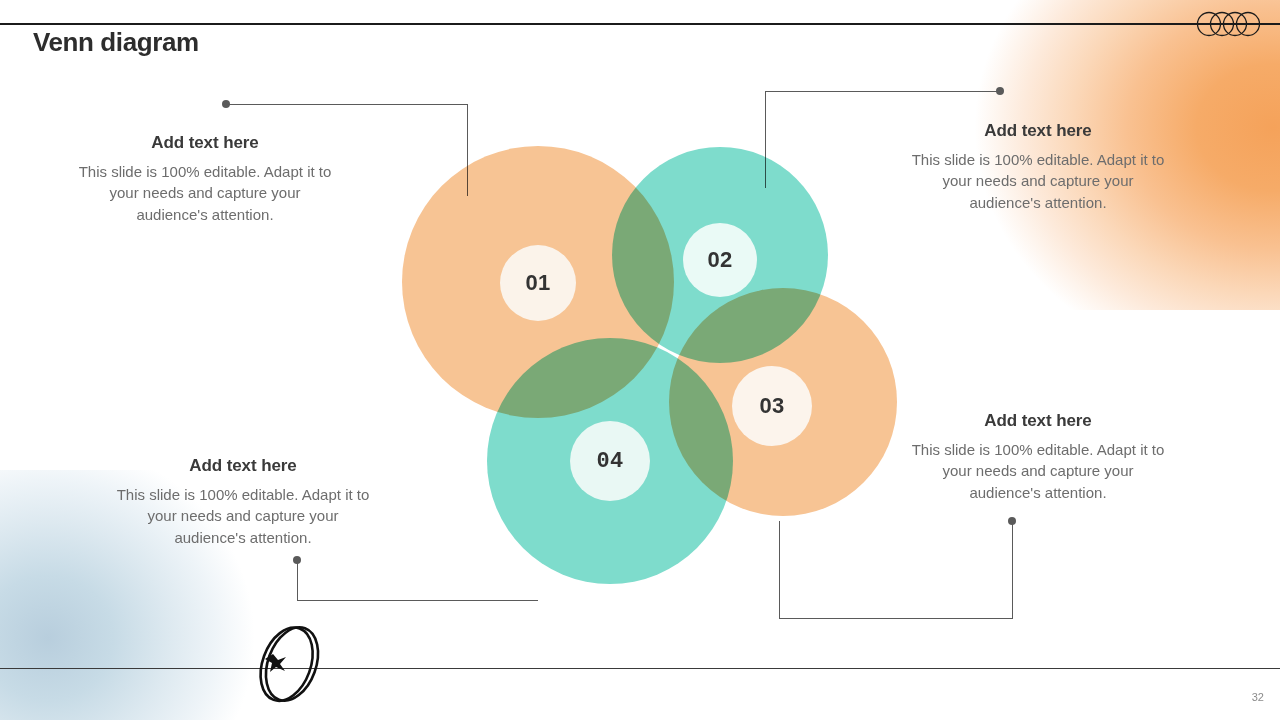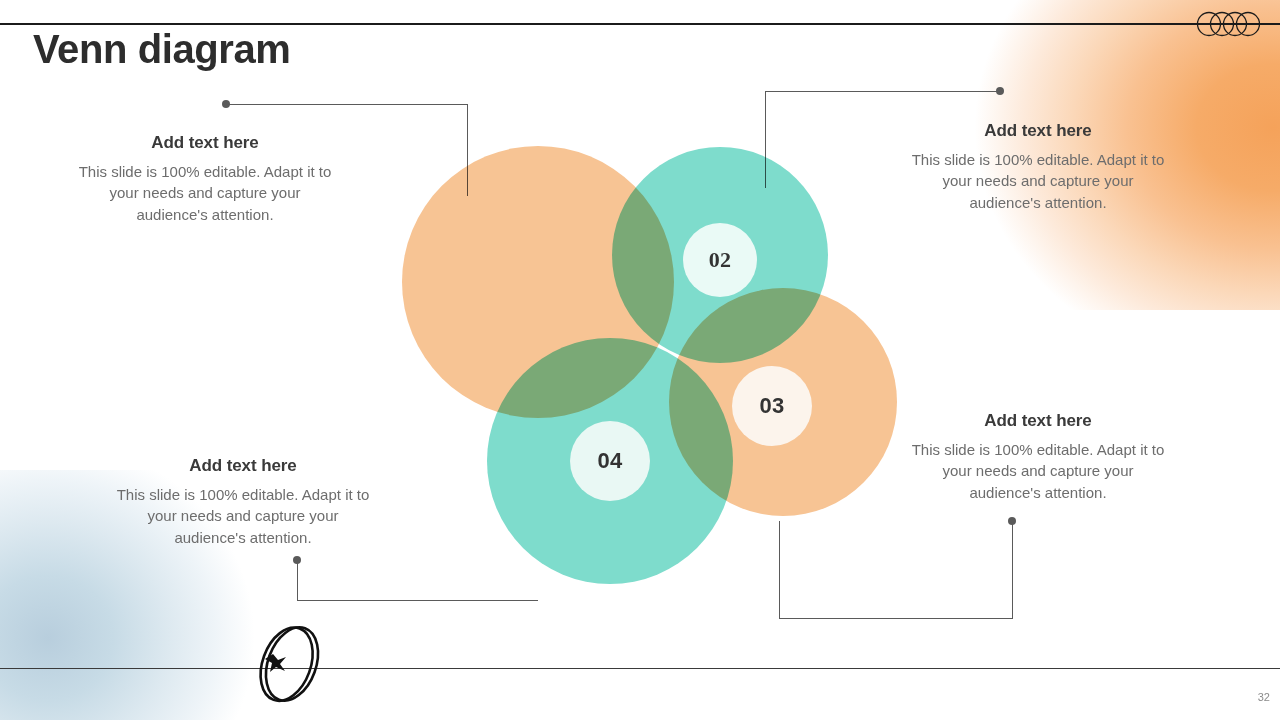--- a/index.html
+++ b/index.html
@@ -28,21 +28,21 @@
     pointer-events:none;
   }
 
   
   .top-rule{
     position:absolute; left:0; top:23px; width:1280px; height:2px;
     background:#1b1b1b;
   }
   .page-title{
     position:absolute; left:33px; top:27px;
-    font-size:40px; font-weight:700; color:#2d2d2d;
+    font-size:26px; font-weight:700; color:#2d2d2d;
     letter-spacing:-0.4px;
   }
 
   
   .rings{ position:absolute; left:1196px; top:11px; }
 
   
   .venn{ position:absolute; left:0; top:0; width:1280px; height:720px; }
   .vcircle{
     position:absolute; border-radius:50%;
@@ -53,23 +53,23 @@
   .c03{ left:669px; top:288px; width:228px; height:228px; background:#f7c494; }
   .c04{ left:487px; top:338px; width:246px; height:246px; background:#7edccc; }
 
   .label-bubble{
     position:absolute; border-radius:50%;
     display:flex; align-items:center; justify-content:center;
     font-size:22px; font-weight:700; color:#333333;
     letter-spacing:0.3px;
   }
   .l01{ left:500px; top:245px; width:76px; height:76px; background:#fbf3ea; }
-  .l02{ left:683px; top:223px; width:74px; height:74px; background:#eafaf6;font-family:Liberation Serif, serif; }
+  .l02{ left:683px; top:223px; width:74px; height:74px; background:#eafaf6; }
   .l03{ left:732px; top:366px; width:80px; height:80px; background:#fcf4ec; }
-  .l04{ left:570px; top:421px; width:80px; height:80px; background:#e9f8f4; }
+  .l04{ left:570px; top:421px; width:80px; height:80px; background:#e9f8f4;font-family:Liberation Mono, monospace; }
 
   
   .conn{ position:absolute; background:#5a5a5a; }
   .conn.h{ height:1px; }
   .conn.v{ width:1px; }
   .dot{
     position:absolute; width:8px; height:8px; border-radius:50%;
     background:#5a5a5a;
   }
 
@@ -88,21 +88,21 @@
   .tb4{ left:908px; top:411px; }
 
   
   .bottom-rule{
     position:absolute; left:0; top:668px; width:1280px; height:1px;
     background:#3a3a3a;
   }
   .doodle{ position:absolute; left:247px; top:612px; }
 
   .page-num{
-    position:absolute; right:10px; top:691px;
+    position:absolute; right:16px; top:691px;
     font-size:11px; color:#8b8b8b;
   }
 </style>
 </head>
 <body>
 
 <div class="blob-orange"></div>
 <div class="blob-blue"></div>
 
 <div class="top-rule"></div>
@@ -133,20 +133,21 @@
 <div class="conn v" style="left:1012px; top:521px; height:97px;"></div>
 <div class="conn h" style="left:779px; top:618px; width:234px;"></div>
 <div class="conn v" style="left:779px; top:521px; height:98px;"></div>
 
 <div class="venn">
   <div class="vcircle c01"></div>
   <div class="vcircle c02"></div>
   <div class="vcircle c03"></div>
   <div class="vcircle c04"></div>
 
+  <div class="label-bubble l01">01</div>
   <div class="label-bubble l02">02</div>
   <div class="label-bubble l03">03</div>
   <div class="label-bubble l04">04</div>
 </div>
 
 <div class="tblock tb1">
   <div class="head">Add text here</div>
   <div class="body">This slide is 100% editable.  Adapt it to your needs and capture your audience's attention.</div>
 </div>
 

